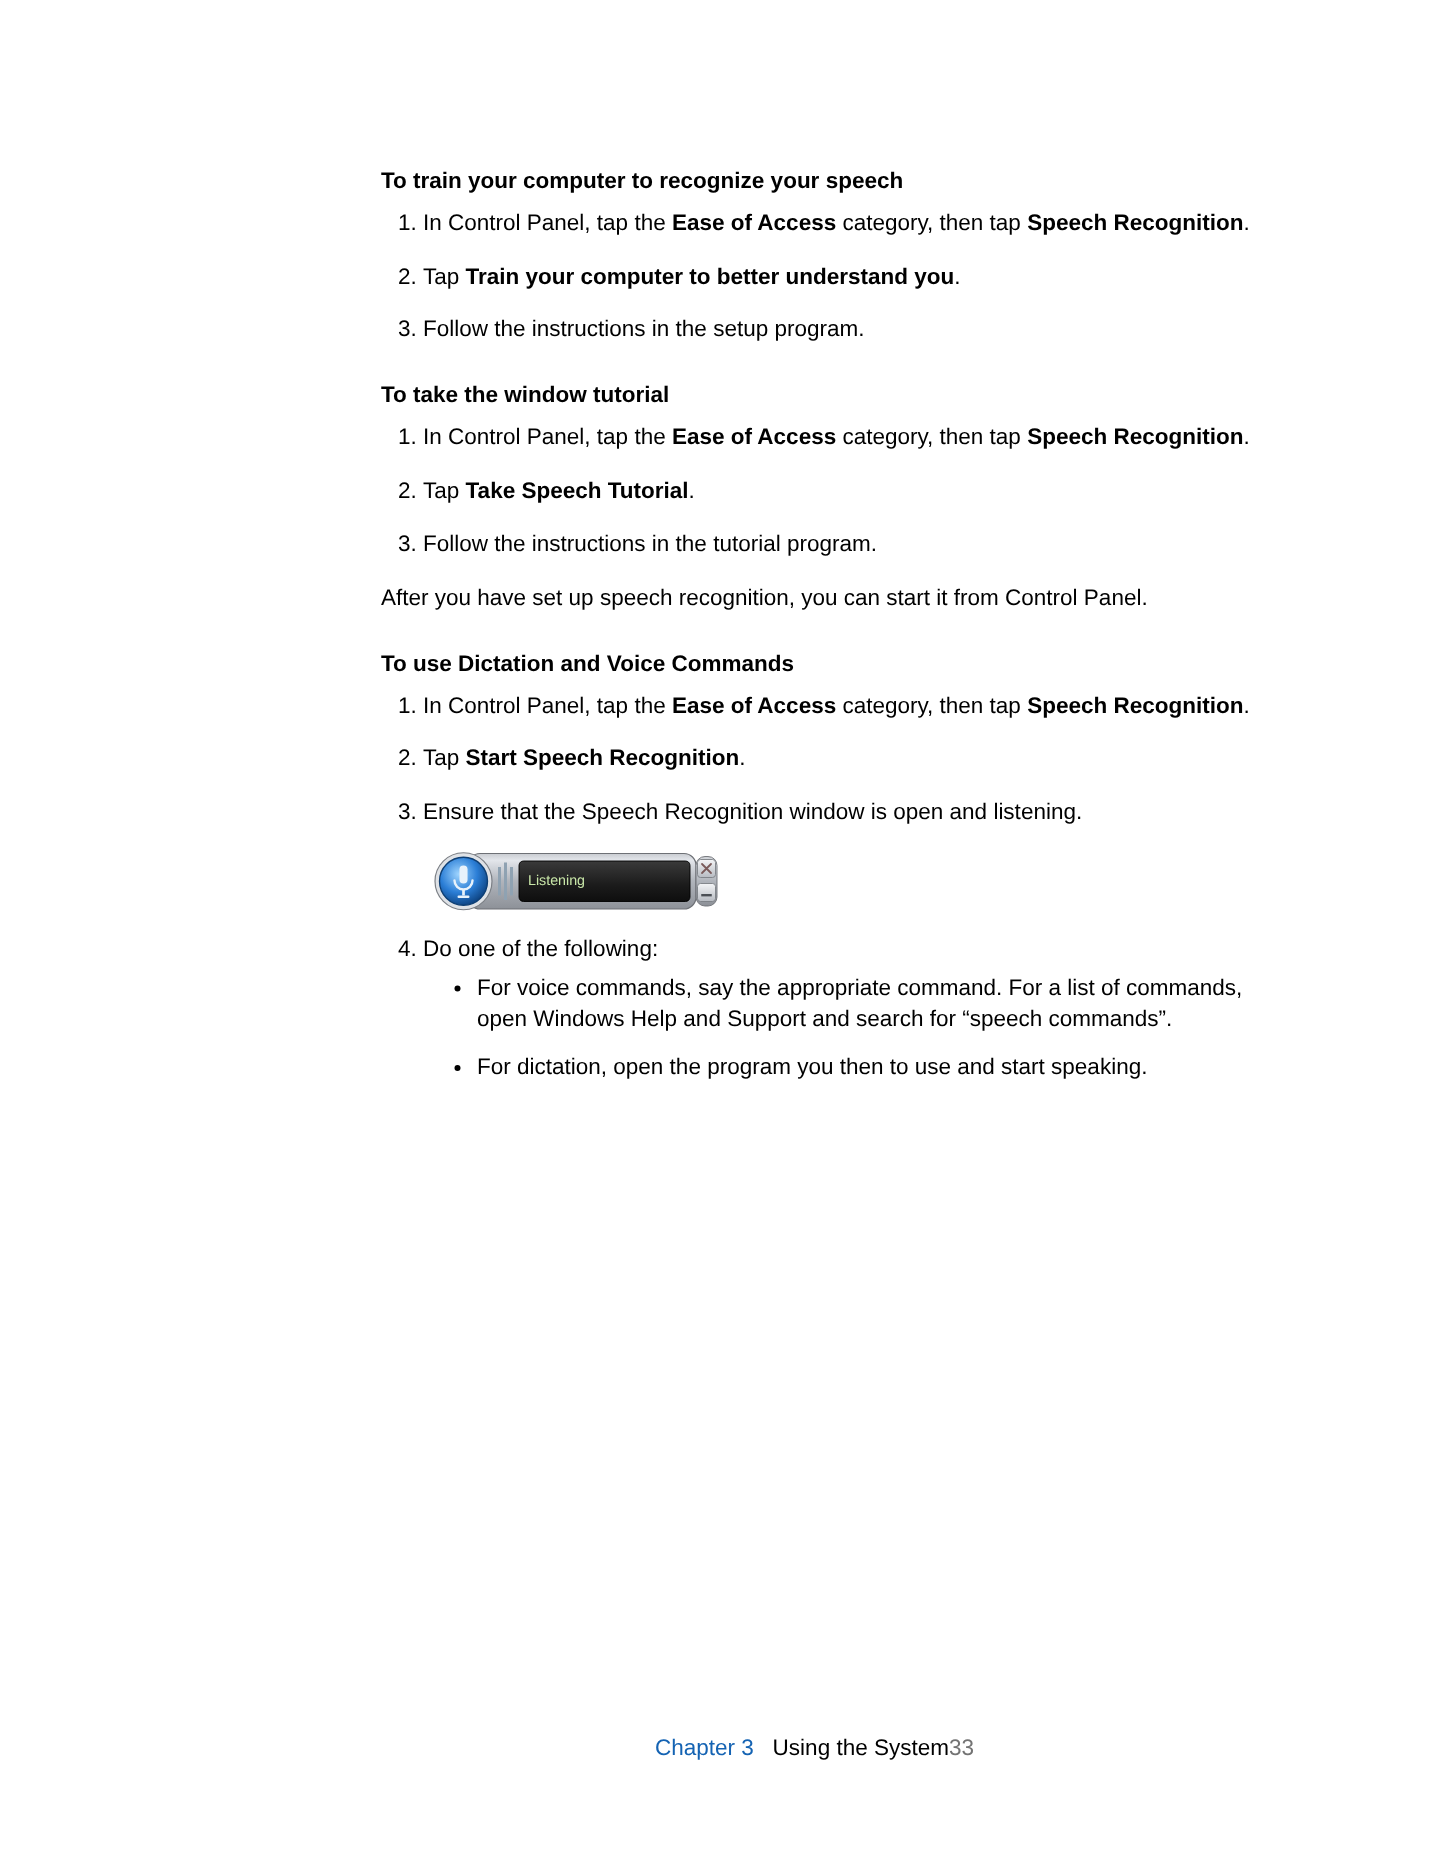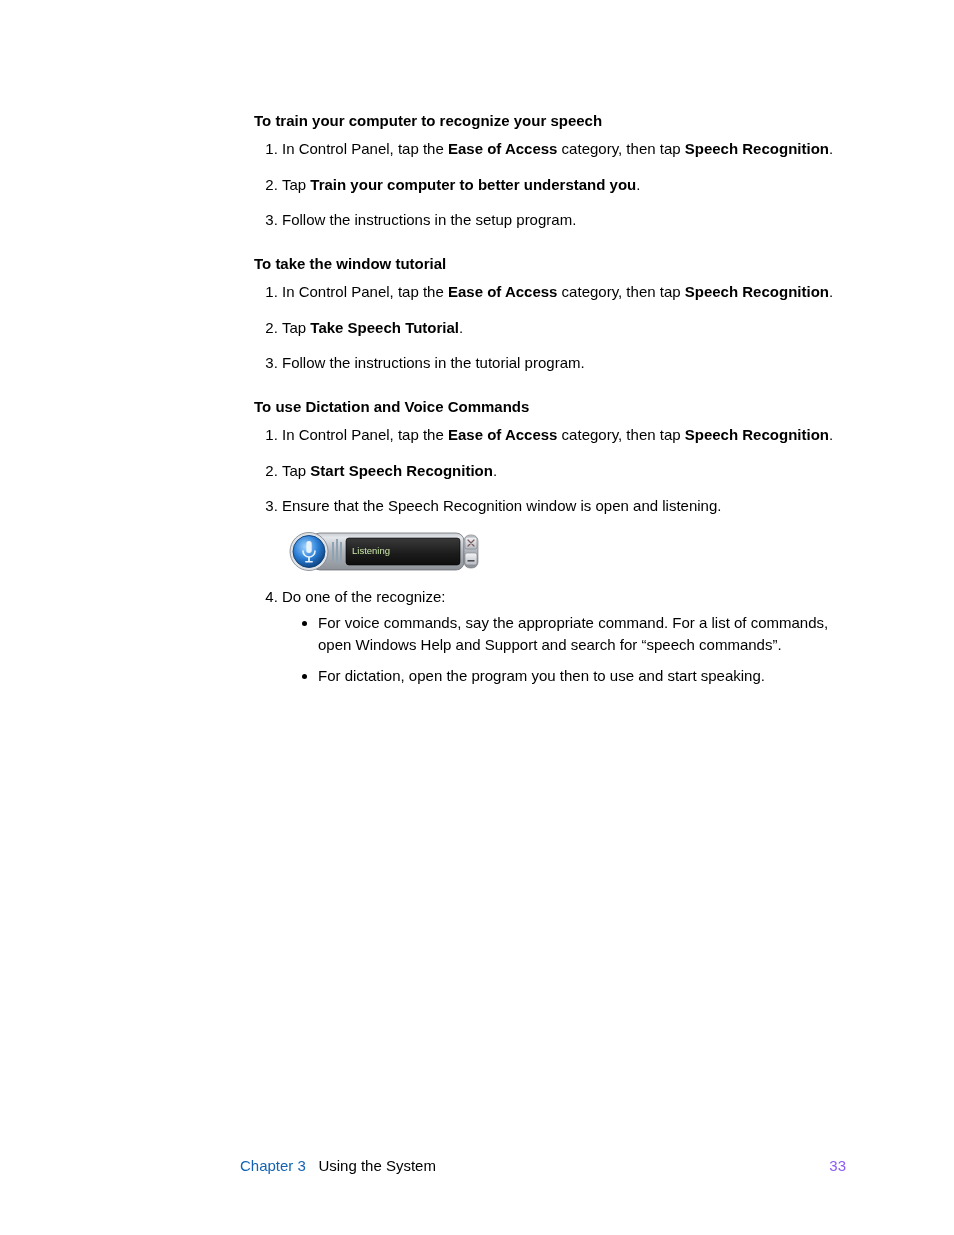--- a/index.html
+++ b/index.html
@@ -48,25 +48,25 @@
     margin: 6px 0 14px 30px;
     position: relative;
   }
   .footer {
     position: absolute;
     left: 240px;
     right: 108px;
     bottom: 58px;
     font-size: 15px;
     display: flex;
-    justify-content: space-between;
+    justify-content: center;
     align-items: baseline;
   }
   .chapter-link { color: #1463b3; }
-  .pagenum { color: #8b5cf6; }
+  .pagenum { color: #737373; }
   svg { display: block; }
 </style>
 </head>
 <body>
 
 <div class="page">
 
   <div class="heading first">To train your computer to recognize your speech</div>
   <ol class="steps">
     <li>
@@ -85,20 +85,21 @@
     <li>
       <span>In Control Panel, tap the </span><span class="bold">Ease of Access</span><span> category, then tap </span><span class="bold">Speech Recognition</span><span>.</span>
     </li>
     <li>
       <span>Tap </span><span class="bold">Take Speech Tutorial</span><span>.</span>
     </li>
     <li>
       <span>Follow the instructions in the tutorial program.</span>
     </li>
   </ol>
+  <div class="para">After you have set up speech recognition, you can start it from Control Panel.</div>
 
   <div class="heading">To use Dictation and Voice Commands</div>
   <ol class="steps">
     <li>
       <span>In Control Panel, tap the </span><span class="bold">Ease of Access</span><span> category, then tap </span><span class="bold">Speech Recognition</span><span>.</span>
     </li>
     <li>
       <span>Tap </span><span class="bold">Start Speech Recognition</span><span>.</span>
     </li>
     <li>
@@ -163,21 +164,21 @@
           <path d="M19 20 a6 6 0 0 0 12 0" fill="none" stroke="#e8f2fb" stroke-width="1.6" stroke-linecap="round"></path>
           <rect x="24.1" y="26" width="1.8" height="4" fill="#e8f2fb"></rect>
           <rect x="21" y="30" width="8" height="1.6" rx="0.8" fill="#e8f2fb"></rect>
         </g>
       </g>
     </svg>
   </div>
 
   <ol class="steps" start="4">
     <li>
-      <span>Do one of the recognize:</span>
+      <span>Do one of the following:</span>
       <ul class="sub">
         <li>
           <span>For voice commands, say the appropriate command. For a list of commands, open Windows Help and Support and search for “speech commands”.</span>
         </li>
         <li>
           <span>For dictation, open the program you then to use and start speaking.</span>
         </li>
       </ul>
     </li>
   </ol>

